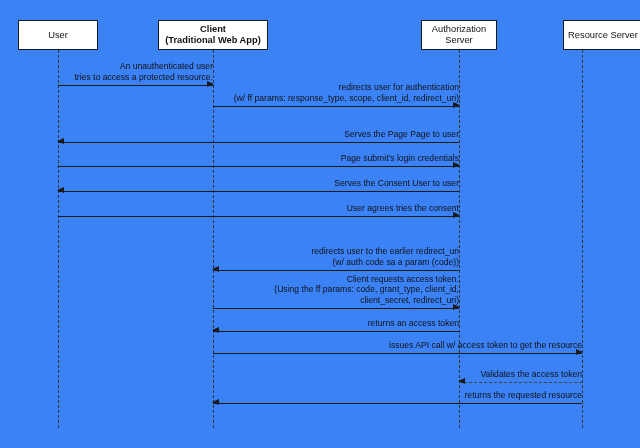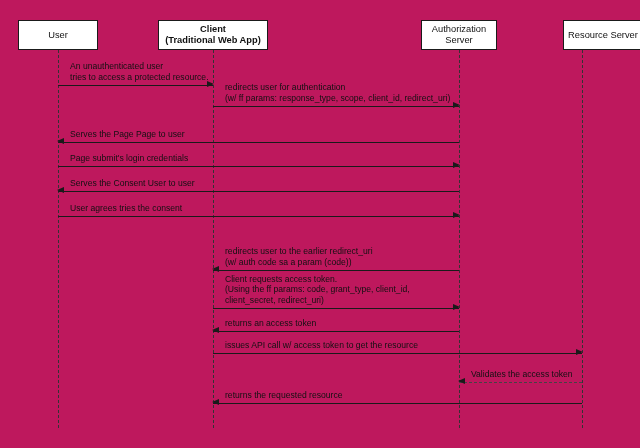--- a/index.html
+++ b/index.html
@@ -4,21 +4,21 @@
 <style>
   html, body {
     margin: 0;
     padding: 0;
     background: #ffffff;
   }
   #canvas {
     position: relative;
     width: 640px;
     height: 448px;
-    background: #be185d;
+    background: #3b82f6;
     font-family: "Liberation Sans", sans-serif;
     overflow: hidden;
   }
   
   .actor-box {
     position: absolute;
     box-sizing: border-box;
     border: 1.4px solid #1a1a1a;
     background: #ffffff;
     display: flex;
@@ -70,21 +70,21 @@
   }
   .msg.to-left .head {
     left: -1px;
     border-right: 7px solid #1a1a1a;
   }
   .msg .label {
     position: absolute;
     left: 12px;
     right: 0;
     bottom: 3px;
-    text-align: left;
+    text-align: right;
     font-size: 8.6px;
     line-height: 10.4px;
     color: #111111;
     white-space: pre-line;
   }
 </style>
 </head>
 <body>
 
 <div id="canvas">

